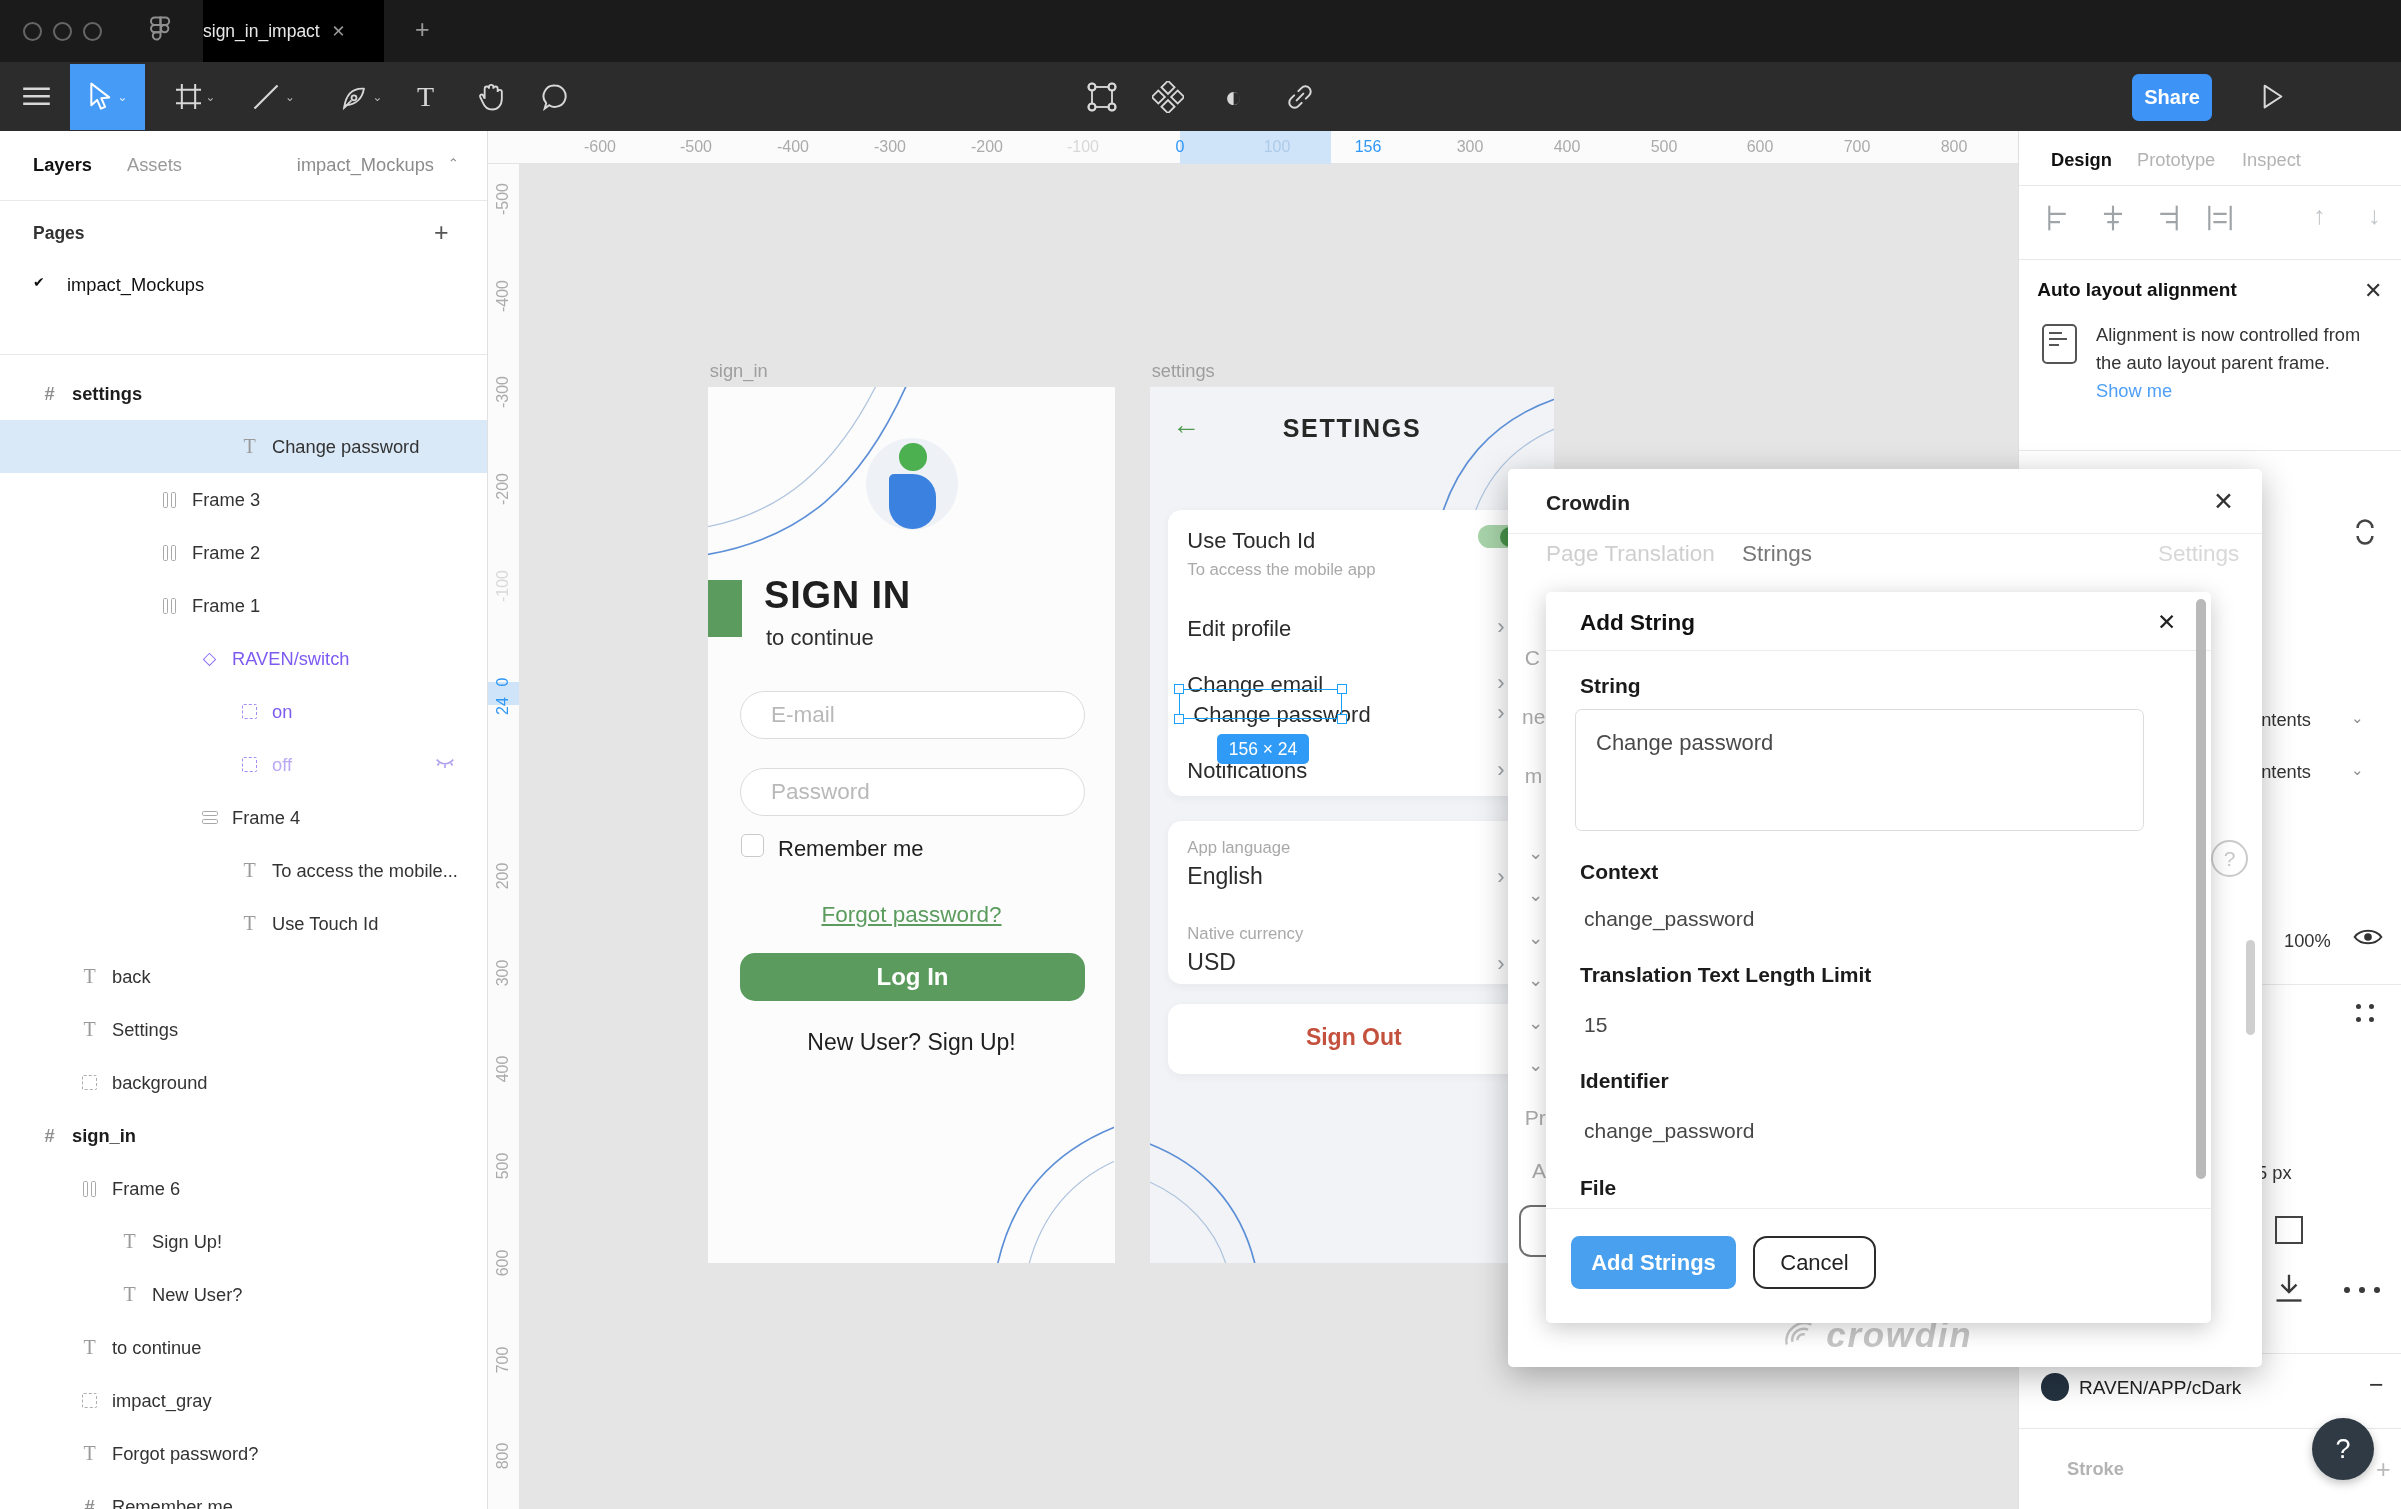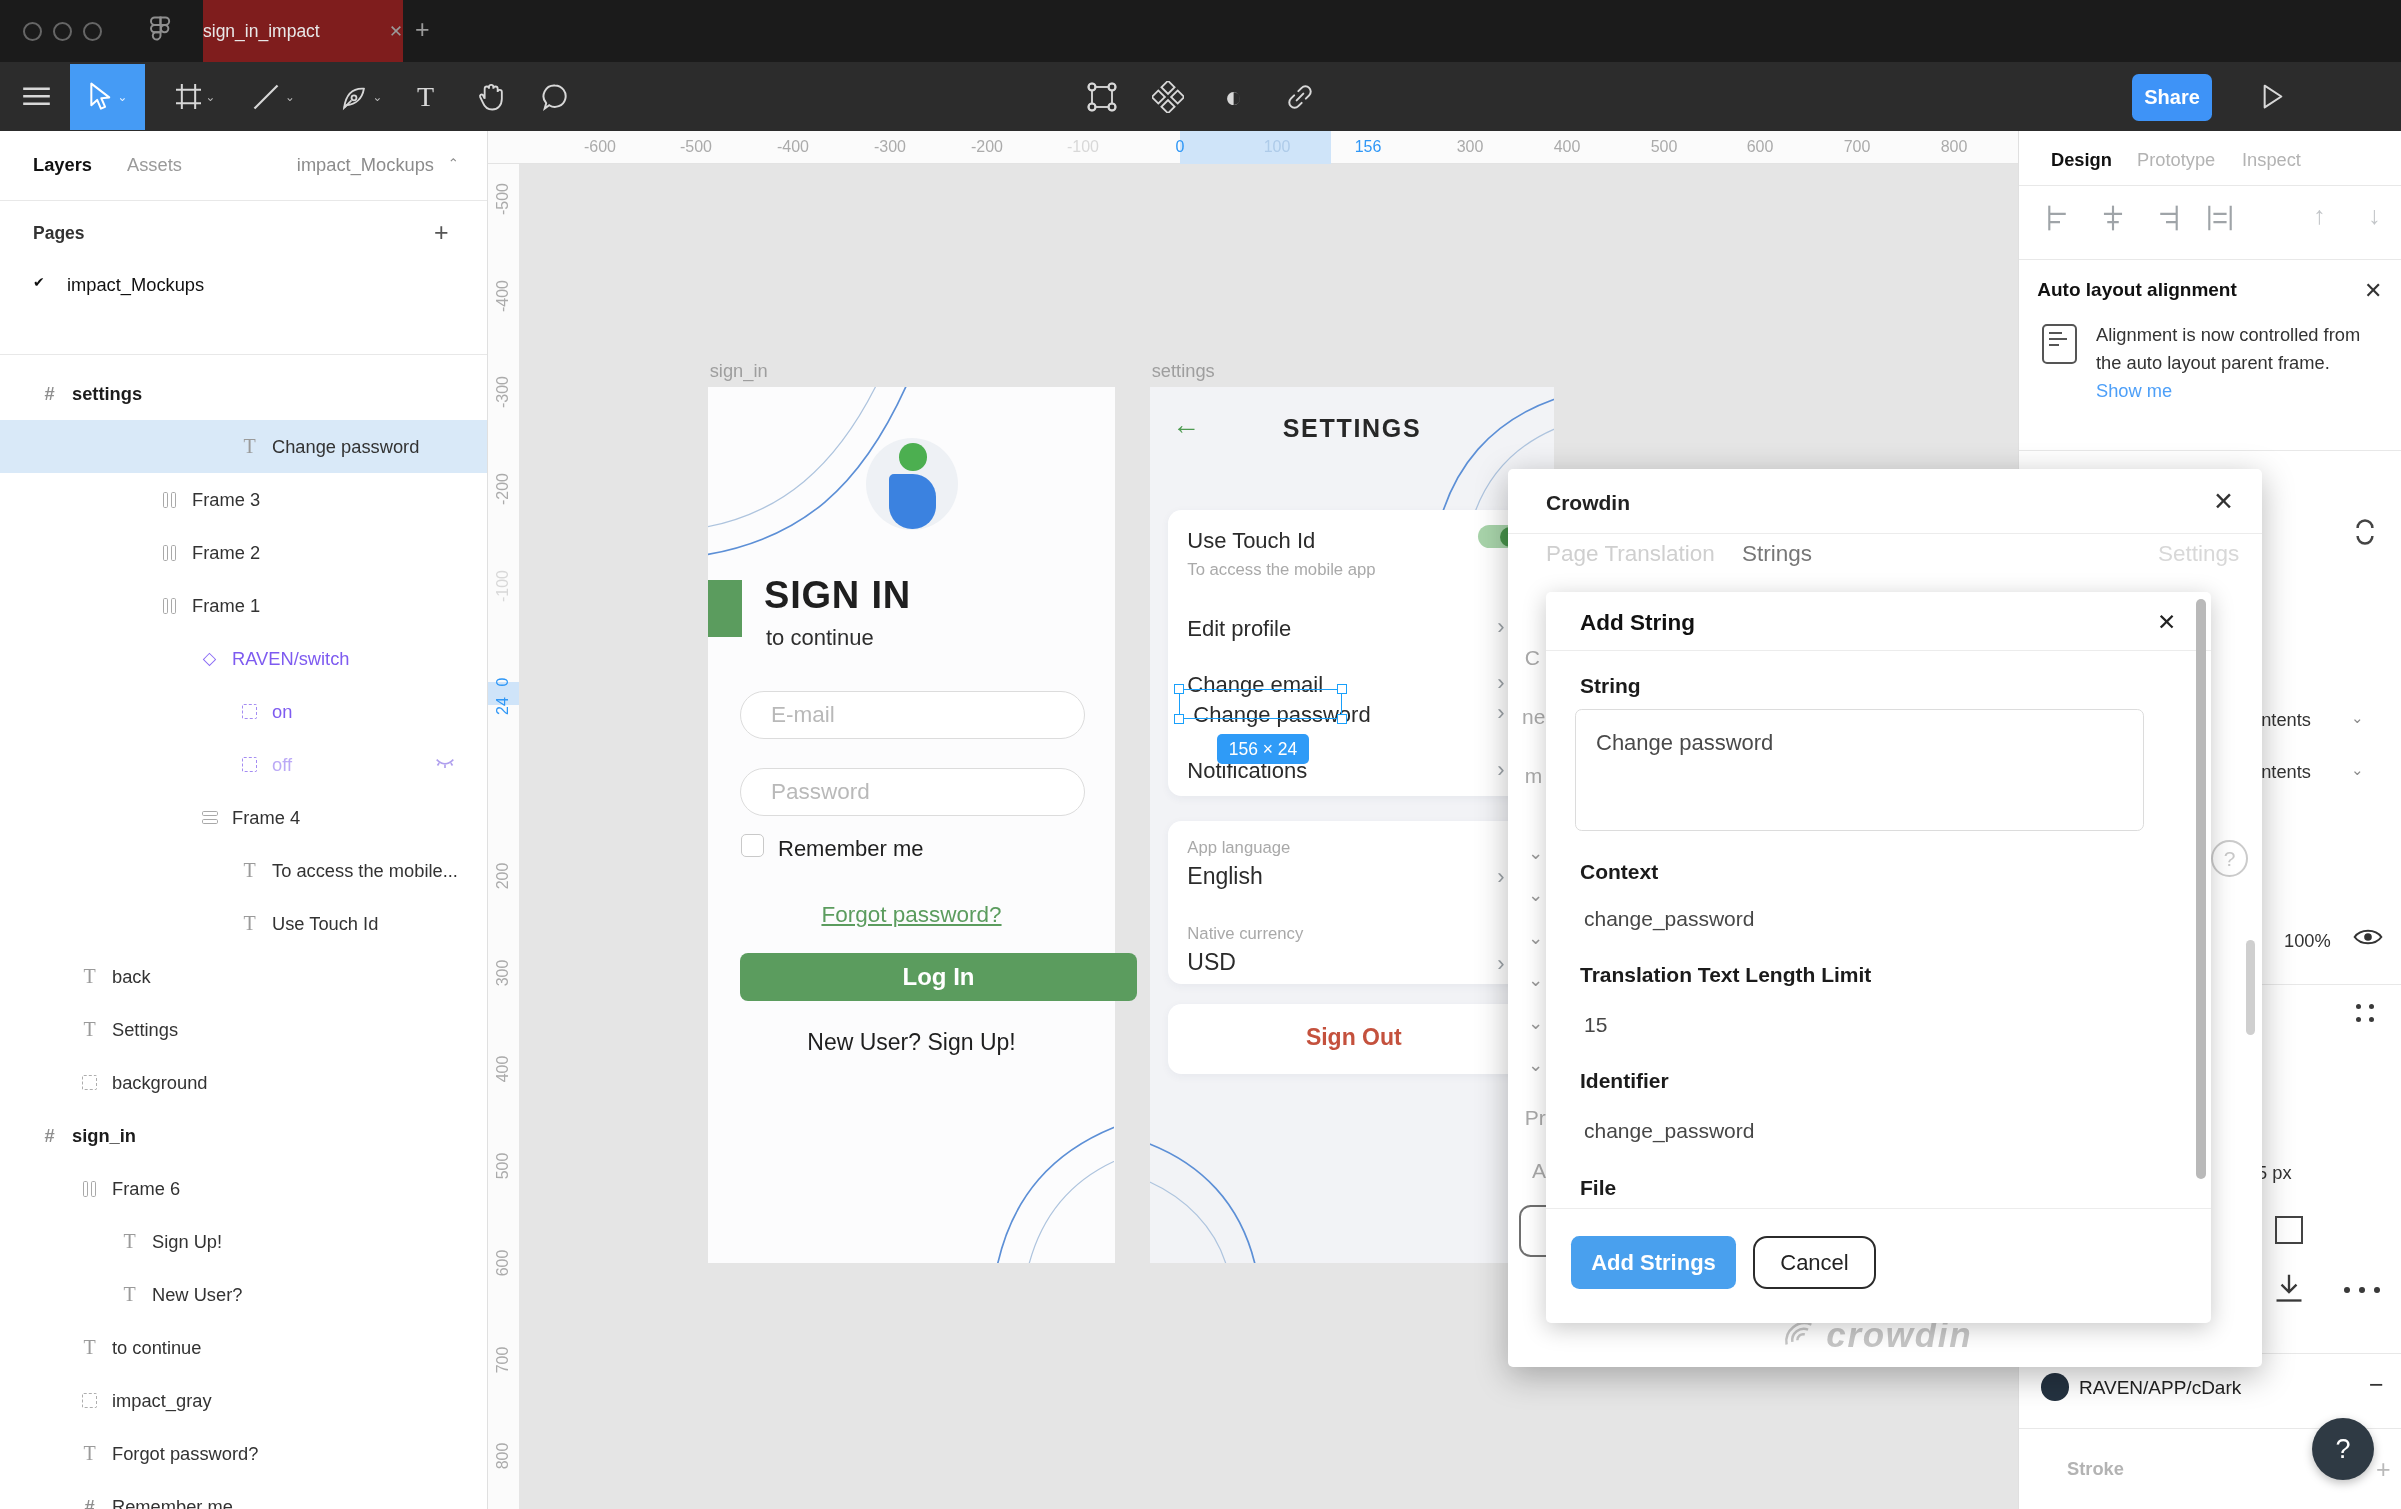--- a/index.html
+++ b/index.html
@@ -5,22 +5,22 @@
   *{margin:0;padding:0;box-sizing:border-box}
   body{width:2401px;height:1509px;position:relative;overflow:hidden;background:#E5E5E5;
        font-family:"Liberation Sans",sans-serif;color:#333}
   .abs{position:absolute}
   .hr{position:absolute;height:0.8px;background:#E8E8E8}
   svg{display:block}
 
   
   .tabbar{position:absolute;left:0;top:0;width:2401px;height:62px;background:#1B1B1B}
   .tl{position:absolute;top:22px;width:19px;height:19px;border:2.1px solid #666;border-radius:50%}
-  .doc-tab{position:absolute;left:203px;top:0;width:200px;height:62px;background:#7f1d1d;
-           display:flex;align-items:center;justify-content:space-between;gap:11.7px;color:#E8E8E8;font-size:17.5px}
+  .doc-tab{position:absolute;left:203px;top:0;width:181px;height:62px;background:#000000;
+           display:flex;align-items:center;justify-content:flex-start;gap:11.7px;color:#E8E8E8;font-size:17.5px}
   .tab-x{color:#9a9a9a;font-size:16.7px}
   .newtab{position:absolute;left:415px;top:15px;color:#9a9a9a;font-size:25px;font-weight:300}
   .toolbar{position:absolute;left:0;top:62px;width:2401px;height:69px;background:#2C2C2C}
   .tool{position:absolute;top:0;height:69px;display:flex;align-items:center;justify-content:center;color:#D8D8D8}
   .chev{color:#BDBDBD;font-size:11.7px;margin-left:5px}
   .movetool{position:absolute;left:70px;top:1.7px;width:75px;height:66px;background:#459BF5;
             display:flex;align-items:center;justify-content:center}
   .sharebtn{position:absolute;left:2132px;top:11.7px;width:80px;height:47px;background:#3E93F7;border-radius:6.7px;
             color:#fff;font-size:20px;font-weight:700;display:flex;align-items:center;justify-content:center}
   .avatar{position:absolute;left:2074px;top:76px;width:40px;height:40px;border-radius:50%;
@@ -422,21 +422,21 @@
       <div class="abs" style="left:23px;top:36px;width:47px;height:55px;background:#3B82E0;border-radius:5px 23px 23px 23px"></div>
     </div>
     <div class="abs" style="left:0;top:193px;width:34px;height:57px;background:#5B9C5E"></div>
     <div class="abs" style="left:56px;top:187px;font-size:38px;font-weight:700;color:#1F1F1F;letter-spacing:0.8px">SIGN IN</div>
     <div class="abs" style="left:58px;top:238px;font-size:22px;color:#2E2E2E">to continue</div>
     <div class="pillinput" style="top:381px">Password</div>
     <div class="pillinput" style="top:304px">E-mail</div>
     <div class="abs" style="left:33px;top:447px;width:22.5px;height:22.5px;border:1.3px solid #C9C9C9;border-radius:5px;background:#fff"></div>
     <div class="abs" style="left:70px;top:449px;font-size:22px;color:#1F1F1F">Remember me</div>
     <div class="abs" style="left:0;top:515px;width:407px;text-align:center;font-size:22.5px;color:#5B9C5E;text-decoration:underline">Forgot password?</div>
-    <div class="abs" style="left:32px;top:566px;width:397px;height:48px;background:#5B9C5E;border-radius:8px;color:#fff;font-size:24px;font-weight:700;display:flex;align-items:center;justify-content:center">Log In</div>
+    <div class="abs" style="left:32px;top:566px;width:345px;height:48px;background:#5B9C5E;border-radius:15px;color:#fff;font-size:24px;font-weight:700;display:flex;align-items:center;justify-content:center">Log In</div>
     <div class="abs" style="left:0;top:642px;width:407px;text-align:center;font-size:23px;color:#1F1F1F">New User? Sign Up!</div>
     <svg class="abs" style="left:173px;top:709px" width="233" height="167" viewBox="0 0 280 200">
       <path d="M300 30 C 210 60, 150 120, 135 230" fill="none" stroke="#5C8FD6" stroke-width="2"></path>
       <path d="M300 70 C 230 95, 185 145, 172 230" fill="none" stroke="#AEC4DE" stroke-width="1.5"></path>
     </svg>
   </div>
 
   <div class="framecard" style="left:662px;top:256px;width:404px;height:876px;background:#F2F3F6">
     <div class="framelabel">settings</div>
     <svg class="abs" style="right:0;top:0" width="200" height="158" viewBox="0 0 240 190">

